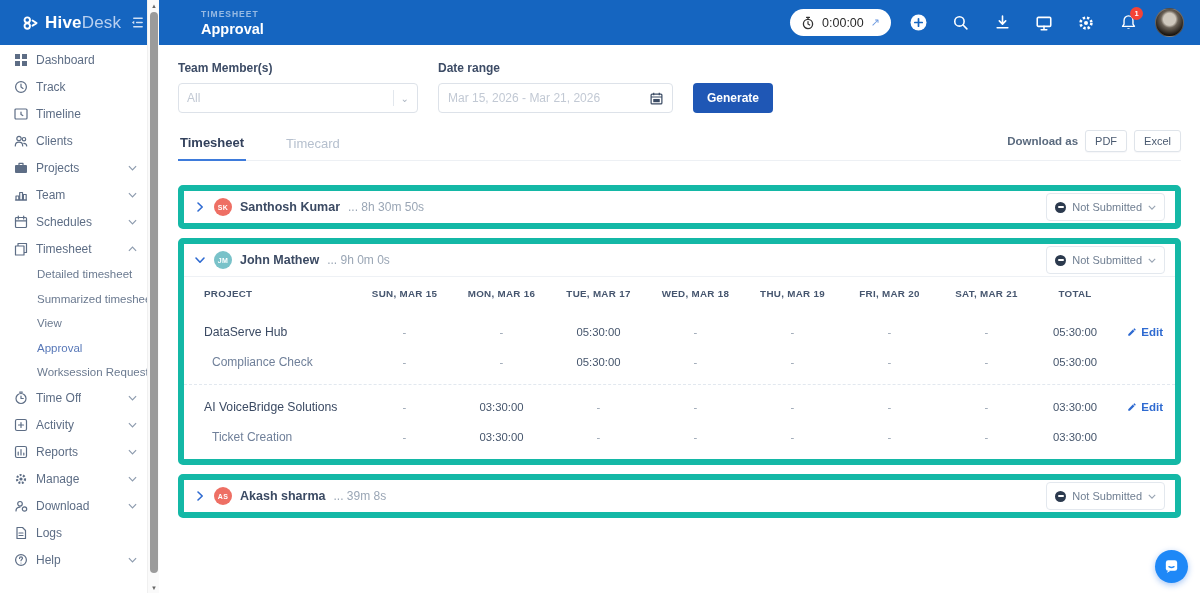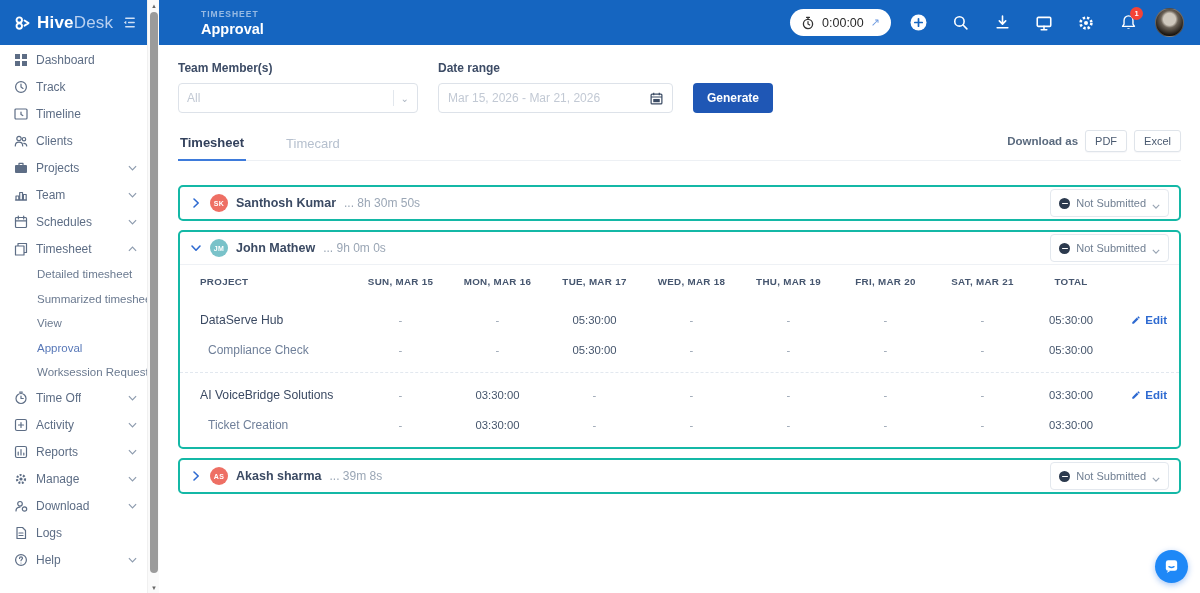--- a/index.html
+++ b/index.html
@@ -1,20 +1,20 @@
 <!DOCTYPE html>
 <html><head>
 <meta charset="utf-8">
 <style>
   * { margin:0; padding:0; box-sizing:border-box; }
   html,body { width:1200px; height:593px; overflow:hidden; font-family:"Liberation Sans", sans-serif; background:#fff; }
 
   
   .topbar { position:absolute; left:0; top:0; width:1200px; height:45px; background:#1565c0; display:flex; align-items:center; z-index:2; }
-  .logo-area { width:169px; height:45px; display:flex; align-items:center; padding-left:12px; gap:5px; flex-shrink:0; }
+  .logo-area { width:169px; height:45px; display:flex; align-items:center; padding-left:20px; gap:5px; flex-shrink:0; }
   .brand { font-size:17px; color:#fff; letter-spacing:.2px; white-space:nowrap; }
   .brand b { font-weight:700; }
   .brand .lt { color:#b9d0f0; font-weight:400; }
   .collapse-ic { margin-left:4px; display:flex; }
   .strip-gap { width:12px; flex-shrink:0; }
   .heading { margin-left:20px; }
   .heading .sec { font-size:8.5px; letter-spacing:1px; color:rgba(255,255,255,.55); font-weight:700; }
   .heading .ttl { font-size:14.5px; color:#fff; font-weight:700; margin-top:2px; }
   .top-right { margin-left:auto; display:flex; align-items:center; gap:12px; padding-right:16px; }
   .timer-pill { background:#fff; border-radius:14px; height:27px; display:flex; align-items:center; gap:7px; padding:0 11px; cursor:pointer; }
@@ -55,28 +55,28 @@
 
   .tabs-row { margin:16px 19px 0; display:flex; align-items:flex-end; border-bottom:1px solid #edf0f4; }
   .tab { font-size:13px; padding:6px 2px 9px; margin-right:38px; cursor:pointer; }
   .tab.on { color:#33415c; font-weight:700; border-bottom:2px solid #3e7bdb; margin-bottom:-1px; }
   .tab.off { color:#b6c0ce; }
   .dl-wrap { margin-left:auto; display:flex; align-items:center; gap:7px; padding-bottom:8px; }
   .dl-label { font-size:11.5px; color:#5a6a7e; font-weight:600; }
   .dl-btn { height:22px; padding:0 9px; background:#fff; border:1px solid #dfe4ea; border-radius:3px; font-size:11px; color:#4a5a70; cursor:pointer; font-family:"Liberation Sans",sans-serif; box-shadow:0 1px 1px rgba(40,60,90,.04); }
 
   .cards { margin:24px 19px 0; }
-  .card { border:2px solid #14b8a6; border-radius:5px; background:#fff; margin-bottom:9px; }
+  .card { border:6px solid #14b8a6; border-radius:5px; background:#fff; margin-bottom:9px; }
   .mrow { height:32px; display:flex; align-items:center; padding:0 10px; gap:8px; }
   .exp-ic { display:flex; cursor:pointer; color:#2e6ad1; }
   .mav { width:18px; height:18px; border-radius:50%; color:#fff; font-size:7px; font-weight:700; display:flex; align-items:center; justify-content:center; letter-spacing:.3px; }
   .mav.salmon { background:#ee6f64; } .mav.teal { background:#79c2c9; }
   .mname { font-size:12.5px; font-weight:700; color:#3b4a63; cursor:pointer; }
   .mdur { font-size:12px; color:#9aa6b5; }
-  .status-badge { margin-left:auto; display:flex; align-items:flex-end; gap:6px; border:1px solid #e3e8ee; border-radius:4px; background:#fff; padding:7px 8px; cursor:pointer; }
+  .status-badge { margin-left:auto; display:flex; align-items:center; gap:6px; border:1px solid #e3e8ee; border-radius:4px; background:#fff; padding:7px 8px; cursor:pointer; }
   .sdot { width:11px; height:11px; border-radius:50%; background:#2c3a4e; position:relative; flex-shrink:0; }
   .sdot::after { content:""; position:absolute; left:2.5px; top:4.8px; width:6px; height:1.6px; background:#fff; border-radius:1px; }
   .stext { font-size:11px; color:#707f92; }
   .bchev { color:#98a4b3; display:flex; }
 
   .tgrid { display:grid; grid-template-columns:172px repeat(7,97px) 80px 1fr; align-items:center; }
   .thead { height:34px; border-top:1px solid #eef1f5; }
   .thead .hcell { font-size:9.8px; font-weight:700; color:#46566f; letter-spacing:.3px; text-align:center; }
   .thead .hcell.first { text-align:left; padding-left:20px; }
   .tgroup { padding:7px 0; border-bottom:1px dashed #e2e8ef; }

